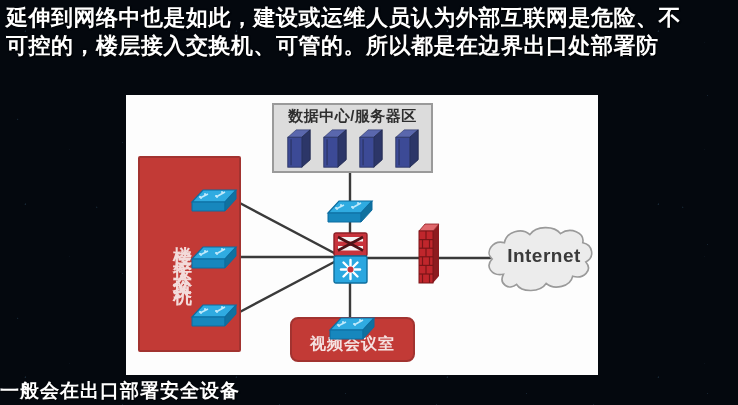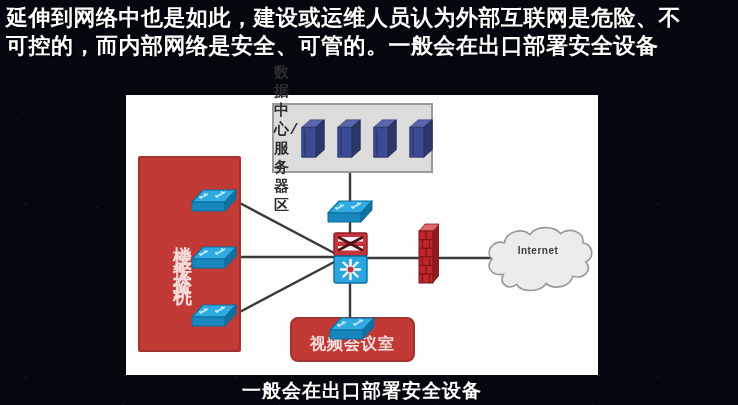--- a/index.html
+++ b/index.html
@@ -33,21 +33,21 @@
     position:absolute; left:126px; top:95px; width:472px; height:280px;
     background:#fdfdfd;
   }
   .wires { position:absolute; left:0; top:0; width:472px; height:280px; z-index:1; }
   .node  { position:absolute; z-index:2; }
 
   
   .dc-box {
     left:146px; top:8px; width:161px; height:70px;
     background:#dcdcdc; border:2px solid #9a9a9a;
-    display:flex; flex-direction:row; align-items:center;font-family:Liberation Mono, monospace;
+    display:flex; flex-direction:column; align-items:center;
   }
   .dc-label { font-size:15px; font-weight:700; color:#2e2e2e; margin-top:2px; letter-spacing:.5px; }
   .dc-servers { display:flex; gap:8px; margin-top:1px; }
 
   
   .red-zone {
     left:12px; top:61px; width:103px; height:196px;
     background:#c23a36; border:2px solid #a23330; border-radius:2px;
     display:flex; align-items:center; justify-content:center;
   }
@@ -62,37 +62,37 @@
     left:164px; top:222px; width:125px; height:45px;
     background:#c23a36; border:2px solid #a23330; border-radius:8px;
     display:flex; align-items:flex-end; justify-content:center;
   }
   .vc-label { font-size:16px; font-weight:700; color:#f5e2e1; margin-bottom:5px; letter-spacing:1px; }
 
   
   .cloud-wrap { left:355px; top:124px; width:114px; height:78px; }
   .cloud-wrap svg { position:absolute; left:0; top:0; }
   .cloud-label {
-    position:absolute; left:0; top:26px; width:100%;
-    text-align:center; font-size:10px; font-weight:700; color:#3a3a3a; letter-spacing:.5px;
+    position:absolute; left:6px; top:26px; width:100%;
+    text-align:center; font-size:19px; font-weight:700; color:#3a3a3a; letter-spacing:.5px;
   }
 
   
   .sw1 { left:64px;  top:90px;  }
   .sw2 { left:64px;  top:147px; }
   .sw3 { left:64px;  top:205px; }
   .sw-mid { left:200px; top:101px; }
   .sw-vc  { left:202px; top:218px; z-index:3; }
   .core   { left:207px; top:137px; }
   .fw     { left:290px; top:128px; }
 
   
   .caption {
     position:absolute; left:0; top:378px; width:724px;
-    text-align:center; color:#ffffff; font-weight:700; font-size:19px;
+    text-align:left; color:#ffffff; font-weight:700; font-size:19px;
     letter-spacing:1px; text-shadow:1px 1px 1px rgba(0,0,0,.8);
   }
 </style>
 </head>
 <body>
 
 <svg width="0" height="0" style="position:absolute" aria-hidden="true">
   <defs>
     <g id="icon-switch">
       <polygon points="2,17 13,5 46,5 35,17" fill="#2fabe1" stroke="#0d6da0" stroke-width="1.2"></polygon>
@@ -145,21 +145,21 @@
     <g id="icon-cloud">
       <path d="M22,52 C10,54 4,44 11,37 C3,30 12,18 23,21 C25,10 40,6 48,13 C54,4 72,4 78,12 C88,5 102,11 100,21 C110,23 112,35 103,40 C110,48 101,57 90,54 C88,64 72,68 64,61 C58,70 40,70 35,62 C28,68 17,62 22,52 Z" fill="#ececec" stroke="#9a9a9a" stroke-width="1.6"></path>
     </g>
   </defs>
 </svg>
 
 <div class="slide">
 
   <div class="intro">
     <div>延伸到网络中也是如此，建设或运维人员认为外部互联网是危险、不</div>
-    <div>可控的，而内部网络是安全、可管的。一般会在出口部署安全设备</div>
+    <div>可控的，楼层接入交换机、可管的。所以都是在边界出口处部署防</div>
   </div>
 
   <div class="panel">
 
     <svg class="wires" viewBox="0 0 472 280">
       <g stroke="#3a3a3a" stroke-width="2.4" stroke-linecap="round">
         <line x1="224" y1="78" x2="224" y2="140"></line>
         <line x1="224" y1="186" x2="224" y2="228"></line>
         <line x1="238" y1="163" x2="296" y2="163"></line>
         <line x1="308" y1="163" x2="366" y2="163"></line>

